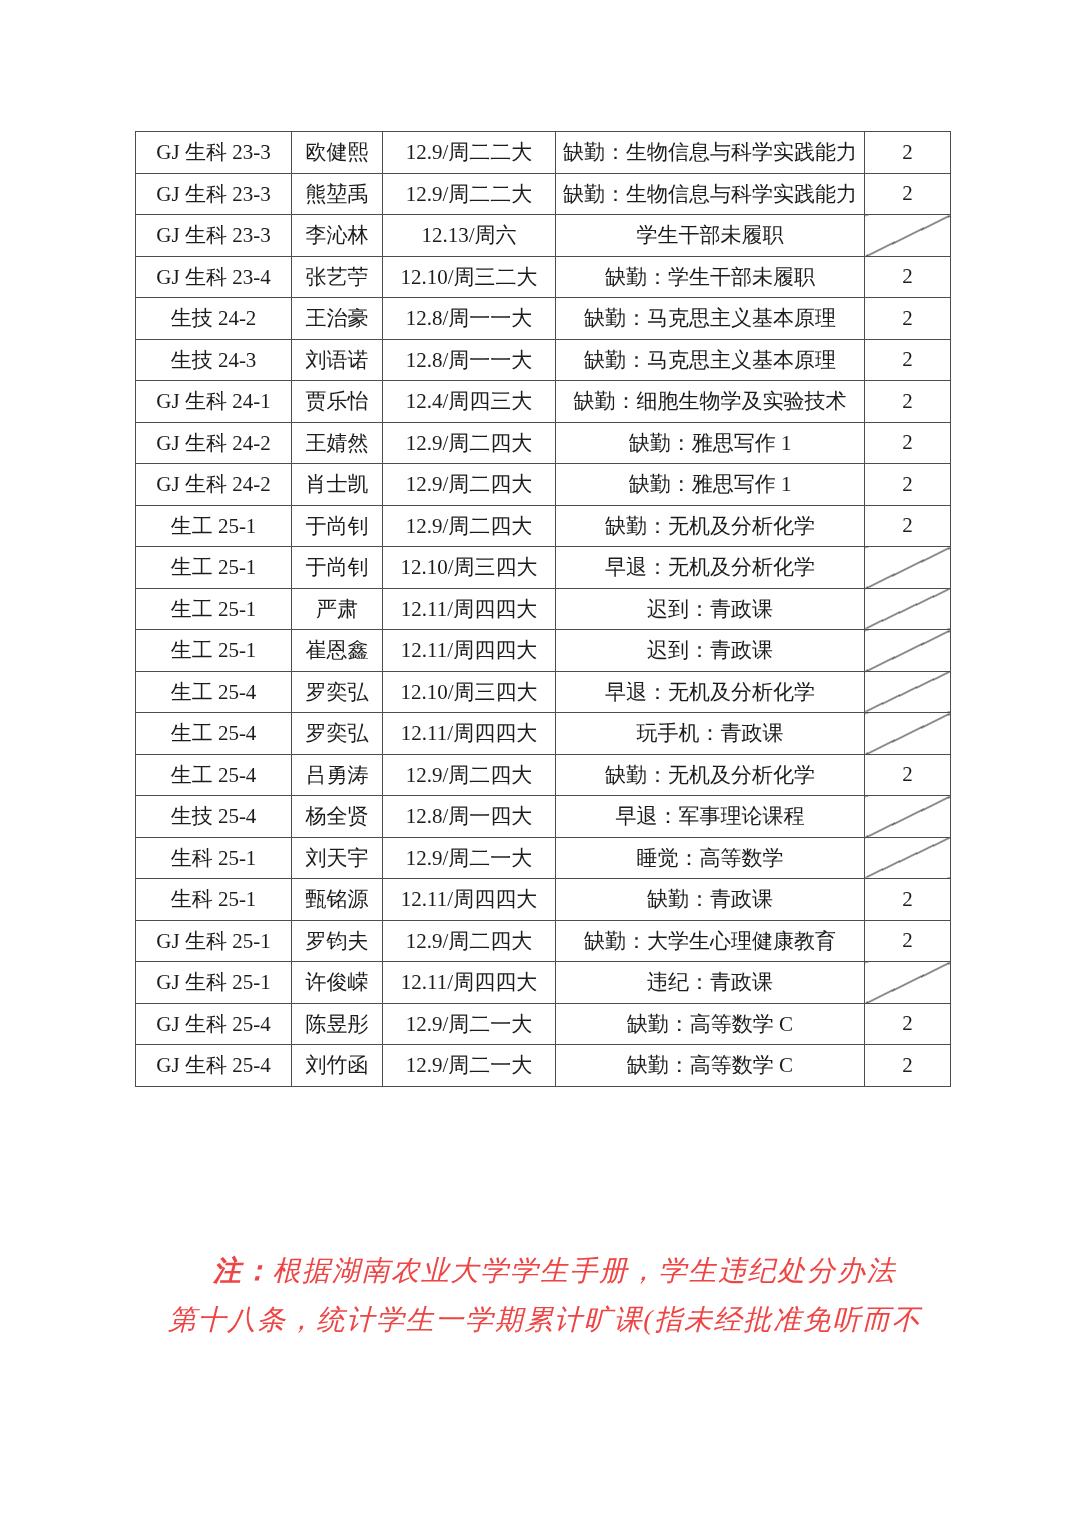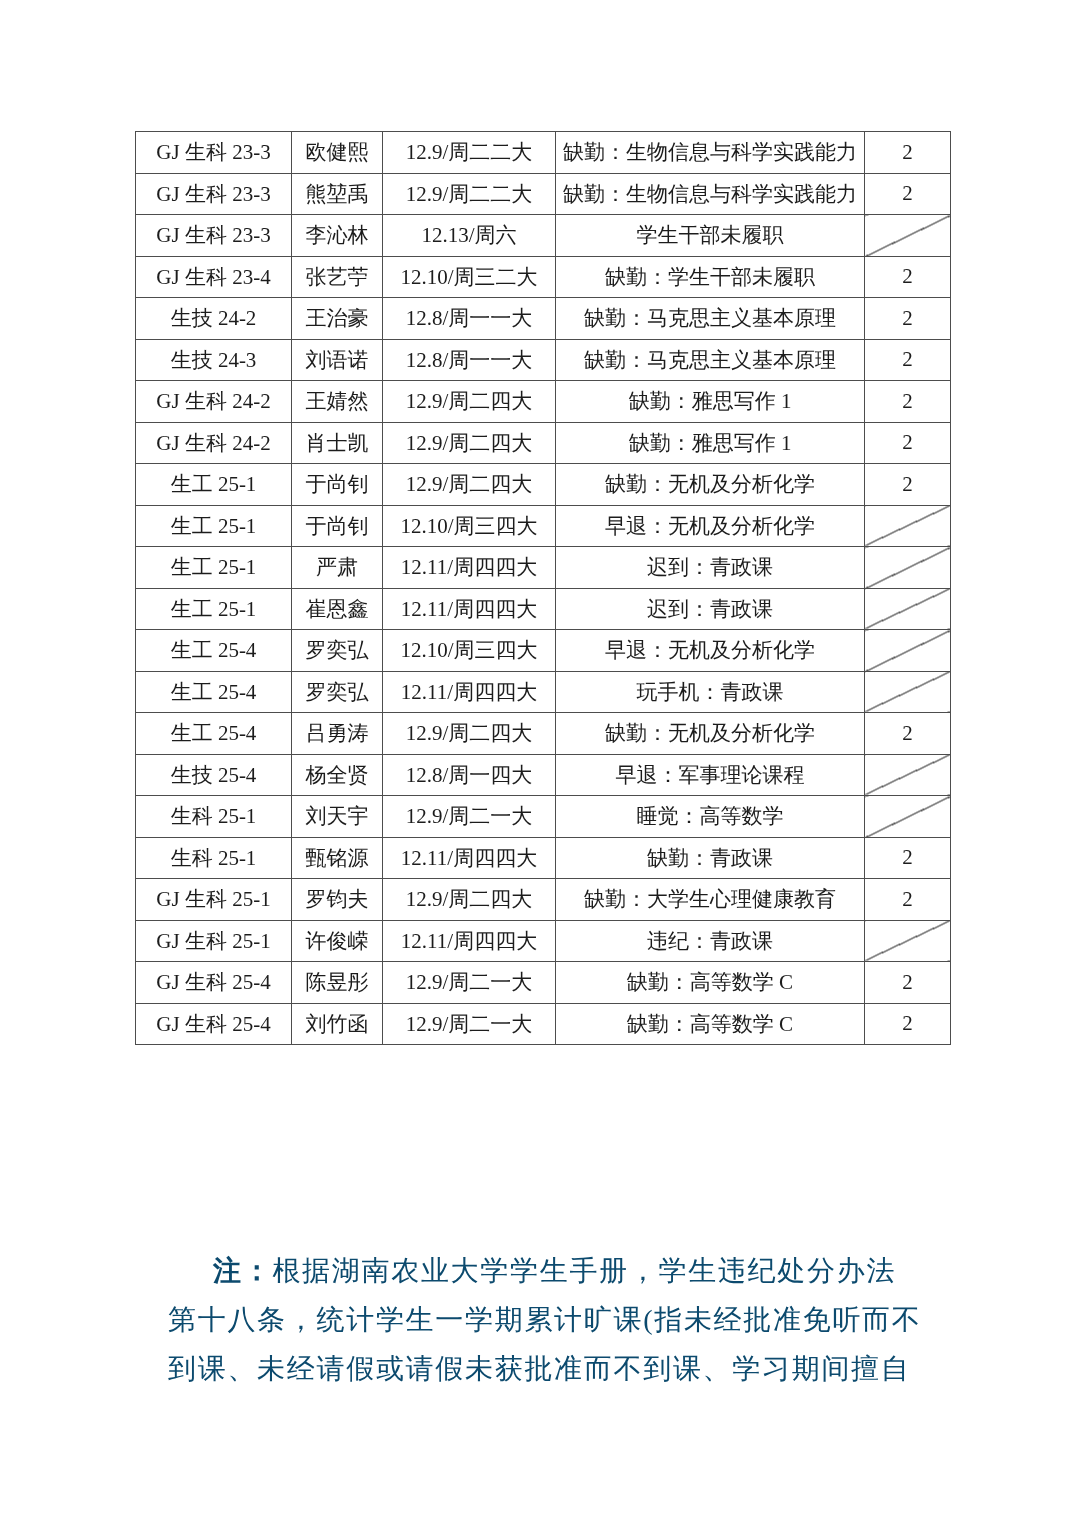--- a/index.html
+++ b/index.html
@@ -40,21 +40,22 @@
       transparent calc(50% + 0.7px));
   }
   .note {
     position: absolute;
     left: 168px;
     top: 1246px;
     width: 744px;
     font-size: 28px;
     letter-spacing: 1.7px;
     line-height: 49px;
-    color: #0c4a6e;
+    color: #ef4444;
+    font-style: italic;
   }
   .note-line {
     white-space: nowrap;
   }
   .note-line.first {
     text-indent: 45px;
   }
   .note-prefix {
     font-weight: bold;
   }
@@ -107,20 +108,27 @@
         <td>2</td>
       </tr>
       <tr>
         <td>生技 24-3</td>
         <td>刘语诺</td>
         <td>12.8/周一一大</td>
         <td>缺勤：马克思主义基本原理</td>
         <td>2</td>
       </tr>
       <tr>
+        <td>GJ 生科 24-1</td>
+        <td>贾乐怡</td>
+        <td>12.4/周四三大</td>
+        <td>缺勤：细胞生物学及实验技术</td>
+        <td>2</td>
+      </tr>
+      <tr>
         <td>GJ 生科 24-2</td>
         <td>王婧然</td>
         <td>12.9/周二四大</td>
         <td>缺勤：雅思写作 1</td>
         <td>2</td>
       </tr>
       <tr>
         <td>GJ 生科 24-2</td>
         <td>肖士凯</td>
         <td>12.9/周二四大</td>
@@ -224,14 +232,13 @@
         <td>12.9/周二一大</td>
         <td>缺勤：高等数学 C</td>
         <td>2</td>
       </tr>
     </tbody>
 </table>
 
 <div class="note">
   <div class="note-line first"><span class="note-prefix">注：</span><span>根据湖南农业大学学生手册，学生违纪处分办法</span></div>
   <div class="note-line">第十八条，统计学生一学期累计旷课(指未经批准免听而不</div>
-  <div class="note-line">到课、未经请假或请假未获批准而不到课、学习期间擅自</div>
 </div>
 
 </body></html>

